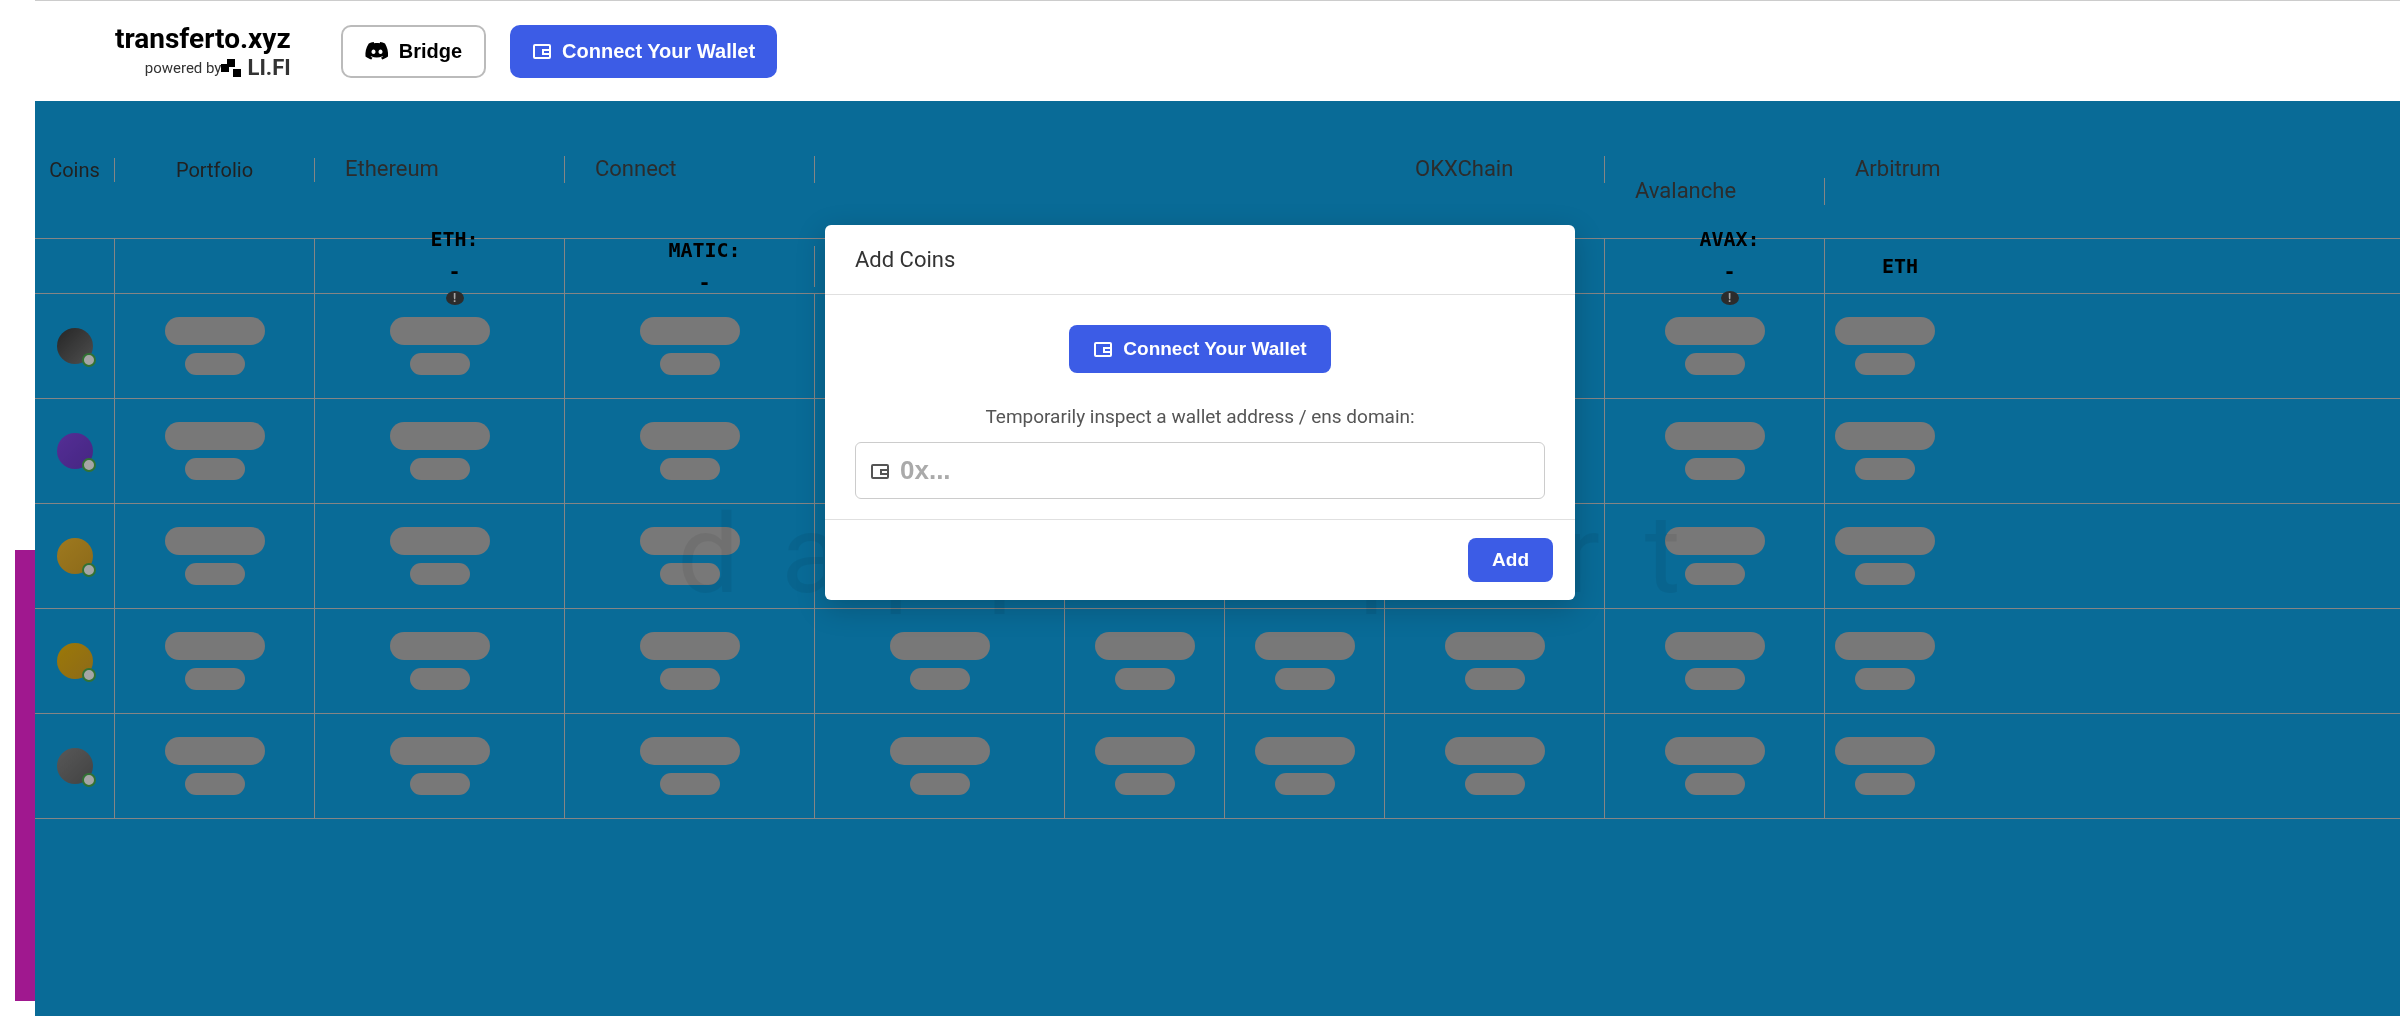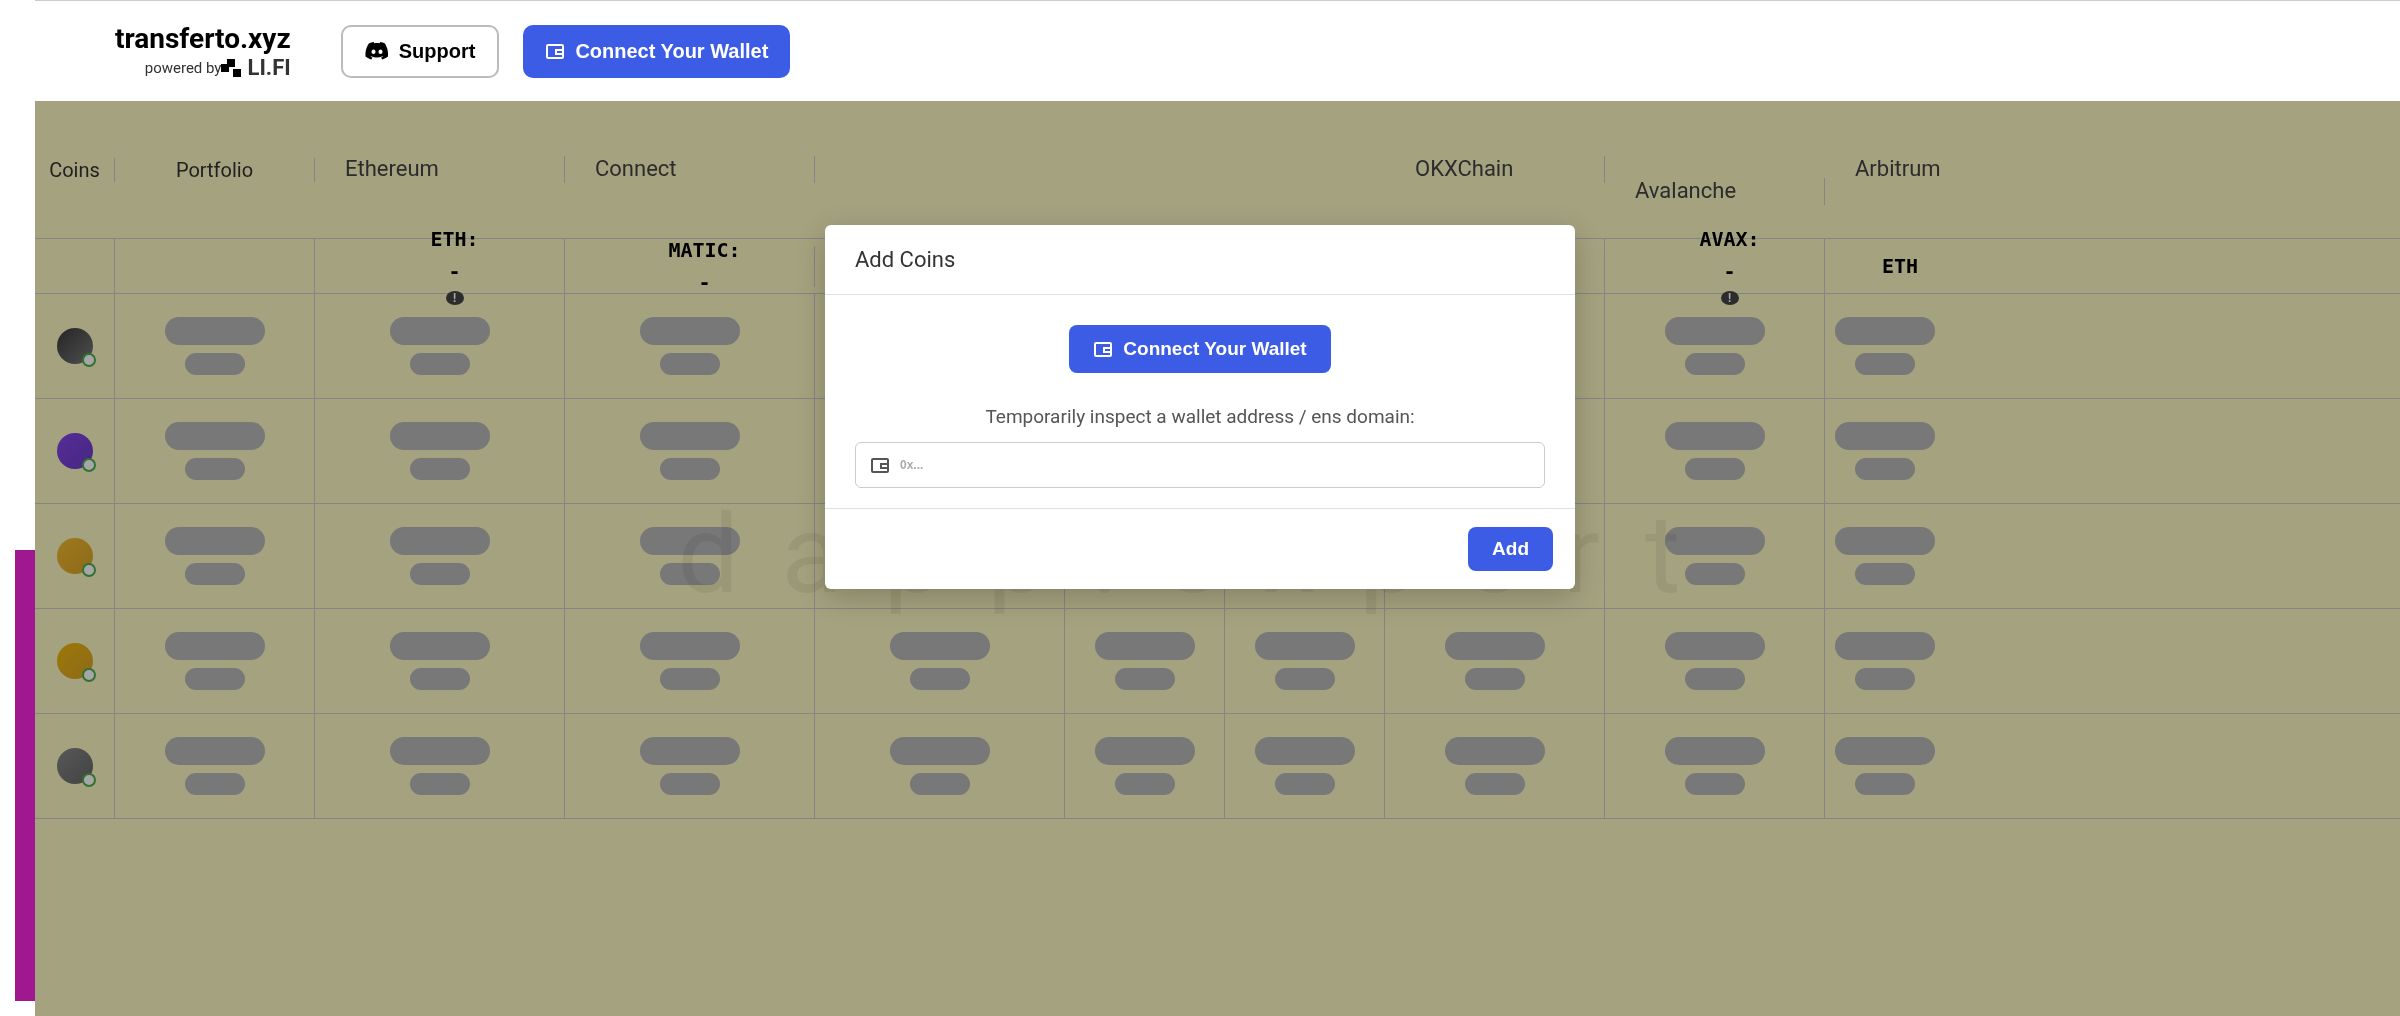--- a/index.html
+++ b/index.html
@@ -21,21 +21,21 @@
     
     
     .main-container {
       position: absolute;
       top: 0;
       left: 35px;
       right: 0;
       bottom: 0;
       border-top: 1px solid #ccc;
       z-index: 1;
-      background: #fef9c3;
+      background: #0ea5e9;
     }
     
     
     .header {
       display: flex;
       align-items: center;
       height: 100px;
       padding: 0 20px 0 80px;
       background: #fff;
       position: relative;
@@ -266,21 +266,21 @@
       border: 1px solid #ccc;
       border-radius: 6px;
       display: flex;
       align-items: center;
       padding: 12px 14px;
       gap: 10px;
     }
     .modal-input {
       border: none;
       outline: none;
-      font-size: 12px;
+      font-size: 26px;
       font-weight: 600;
       flex: 1;
       color: #3b82f6;
     }
     .modal-input::placeholder { color: #aaa; font-weight: 600; }
     .modal-footer {
       padding: 18px 22px;
       border-top: 1px solid #e0e0e0;
       display: flex;
       justify-content: flex-end;
@@ -342,21 +342,21 @@
         </span>
       </div>
     </div>
 
 
     <div class="header-actions">
       <button class="btn btn-outline">
         <svg class="discord-icon-svg" viewBox="0 0 24 20" fill="#000">
             <path d="M20 2.5C18.5 1.8 16.9 1.3 15.2 1c-.2.4-.5.9-.6 1.3-1.8-.3-3.5-.3-5.3 0-.2-.4-.4-.9-.6-1.3C6.9 1.3 5.3 1.8 3.8 2.5.9 7 .1 11.3.5 15.6c2 1.5 3.9 2.4 5.8 3 .5-.6.9-1.3 1.2-2-.7-.3-1.3-.6-1.9-.9.2-.1.3-.2.5-.4 3.7 1.7 7.7 1.7 11.3 0 .2.1.3.3.5.4-.6.4-1.2.7-1.9.9.4.7.8 1.4 1.2 2 1.9-.6 3.8-1.5 5.8-3 .5-5-.8-9.3-3-13.1zM8.5 13c-1.1 0-2-1-2-2.3s.9-2.3 2-2.3 2.1 1 2 2.3c0 1.3-.9 2.3-2 2.3zm7 0c-1.1 0-2-1-2-2.3s.9-2.3 2-2.3 2.1 1 2 2.3c0 1.3-.9 2.3-2 2.3z"></path>
           </svg>
-        <span>Support</span>
+        <span>Bridge</span>
       </button>
       <button class="btn btn-primary">
         <svg class="wallet-icon-svg" viewBox="0 0 20 20" fill="none" stroke="#fff" stroke-width="2">
             <rect x="2" y="4" width="16" height="13" rx="1"></rect>
             <rect x="11" y="9" width="7" height="4"></rect>
           </svg>
         <span>Connect Your Wallet</span>
       </button>
     </div>
   </div>

